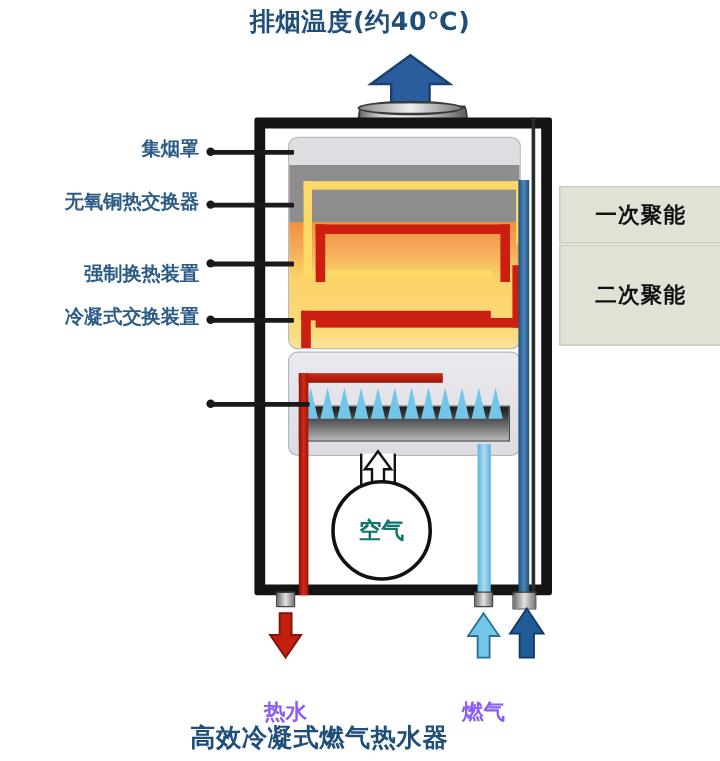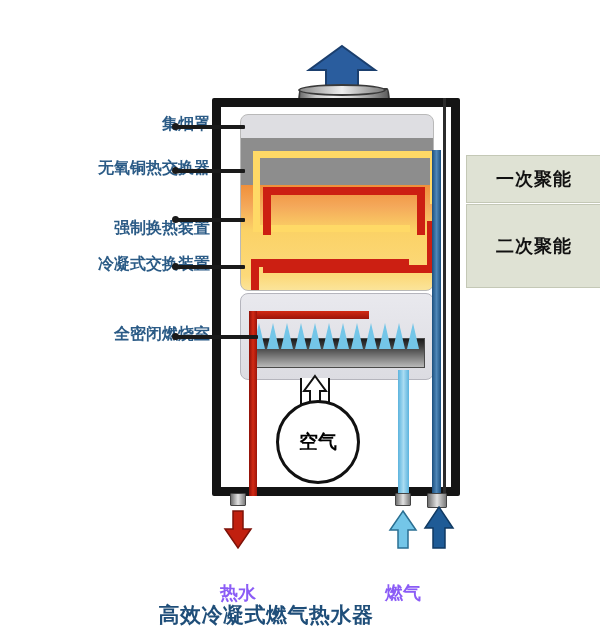--- a/index.html
+++ b/index.html
@@ -9,21 +9,21 @@
   .abs{position:absolute;}
 
   
   #title-top{left:0;top:4px;width:600px;text-align:center;
     font-size:21px;font-weight:bold;color:#1f4e79;letter-spacing:.5px;}
   #caption-bottom{left:0;top:601px;width:532px;text-align:center;
     font-size:21px;font-weight:bold;color:#1f4e79;letter-spacing:.5px;}
 
   
   .lbl-left{right:auto;text-align:right;font-size:16px;font-weight:bold;
-    color:#2b5b86;white-space:nowrap;padding-left:44px;}
+    color:#2b5b86;white-space:nowrap;}
   .lead{background:#1a1a1a;height:4px;border-radius:1px;}
   .lead-dot{background:#1a1a1a;width:7px;height:7px;border-radius:50%;}
 
   
   .rbox{background:#dfe2d4;border:1px solid #c4c8b6;
     display:flex;align-items:center;justify-content:center;
     font-size:18px;font-weight:bold;color:#111;letter-spacing:1px;}
 
   
   #frame-outer{left:212px;top:98px;width:248px;height:398px;
@@ -71,39 +71,40 @@
      background:linear-gradient(to bottom,#d22a14,#9c1409);}
   #pipe-gas{left:398px;top:370px;width:11px;height:126px;
      background:linear-gradient(to right,#5cb3dd,#a9dcf2,#5cb3dd);}
   #pipe-cold{left:432px;top:150px;width:9px;height:346px;
      background:linear-gradient(to right,#1b4f7e,#4f87b8,#1b4f7e);}
 
   
   #air-circle{left:276px;top:400px;width:78px;height:78px;
      border:3px solid #111;border-radius:50%;background:#fff;
      display:flex;align-items:center;justify-content:center;
-     font-size:19px;font-weight:bold;color:#000000;}
+     font-size:19px;font-weight:bold;color:#0f766e;}
   #air-neck{left:300px;top:378px;width:30px;height:36px;background:#fff;
      border-left:2px solid #111;border-right:2px solid #111;box-sizing:border-box;}
   #air-arrow{left:303px;top:375px;width:24px;height:46px;}
 
   
   .stub{background:linear-gradient(to right,#6f6f6f,#e2e2e2,#7a7a7a);
     border:1px solid #444;box-sizing:border-box;border-radius:1px;}
 
   
   .blabel{font-size:18px;font-weight:bold;color:#8b5cf6;text-align:center;margin-top:29px;}
 
   svg{display:block;overflow:visible;}
 </style>
 </head>
 <body>
 
 <div class="stage">
 
+  <div class="abs" id="title-top">排烟温度(约40℃)</div>
 
   <div class="abs" style="left:305px;top:44px;width:74px;height:44px;">
     <svg width="74" height="44" viewBox="0 0 74 44">
       <polygon points="37,2 70,26 53,26 53,43 21,43 21,26 4,26" fill="#2a5d9e" stroke="#1b3f6e" stroke-width="2"></polygon>
     </svg>
   </div>
 
   <div class="abs" id="flue"></div>
   <div class="abs" id="flue-top"></div>
 
@@ -179,23 +180,20 @@
   </div>
   <div class="abs lead" style="left:174px;top:218px;width:71px;"></div>
   <div class="abs lead-dot" style="left:172px;top:216px;"></div>
 
   <div class="abs lbl-left" style="left:0px;top:254px;width:166px;">
     <span>冷凝式交换装置</span>
   </div>
   <div class="abs lead" style="left:174px;top:265px;width:71px;"></div>
   <div class="abs lead-dot" style="left:172px;top:263px;"></div>
 
-  <div class="abs lbl-left" style="left:0px;top:324px;width:166px;">
-    <span>全密闭燃烧室</span>
-  </div>
   <div class="abs lead" style="left:174px;top:335px;width:84px;"></div>
   <div class="abs lead-dot" style="left:172px;top:333px;"></div>
 
   <div class="abs" style="left:224px;top:511px;width:28px;height:38px;">
     <svg width="28" height="38" viewBox="0 0 28 38">
       <polygon points="9,0 19,0 19,18 27,18 14,37 1,18 9,18" fill="#c1200f" stroke="#7d1208" stroke-width="1.5"></polygon>
     </svg>
   </div>
   <div class="abs blabel" style="left:196px;top:552px;width:84px;">
     <span>热水</span>

